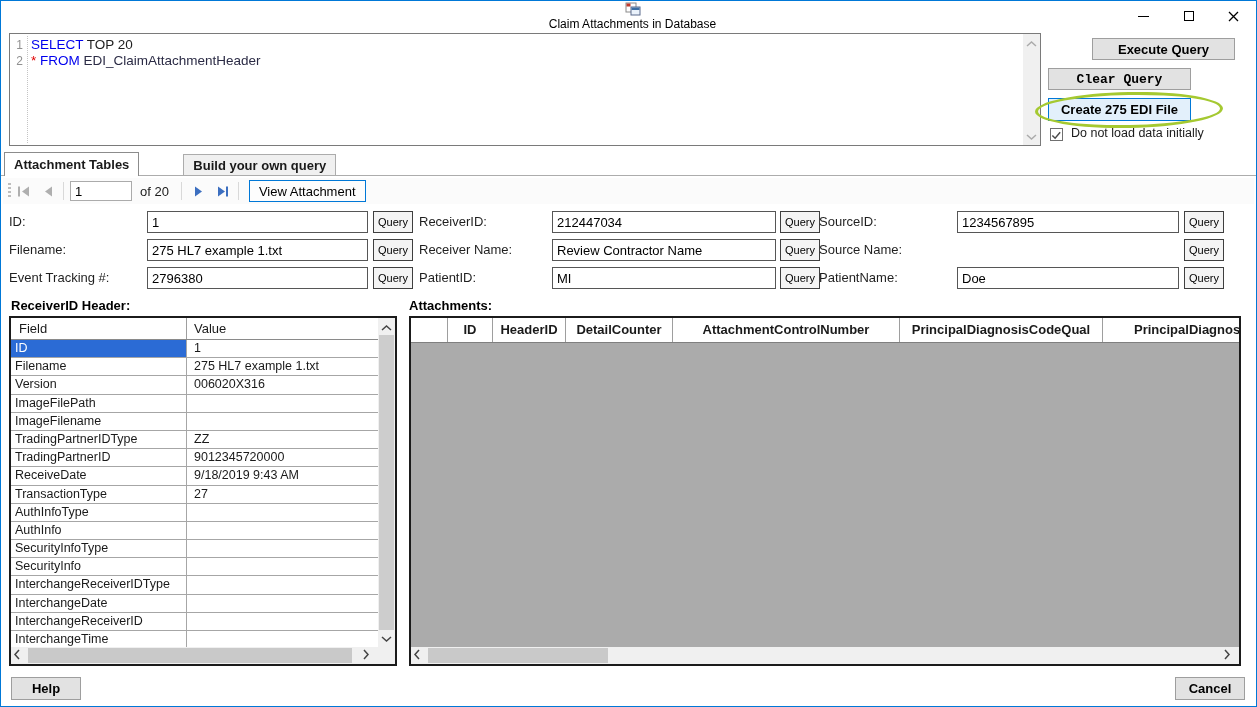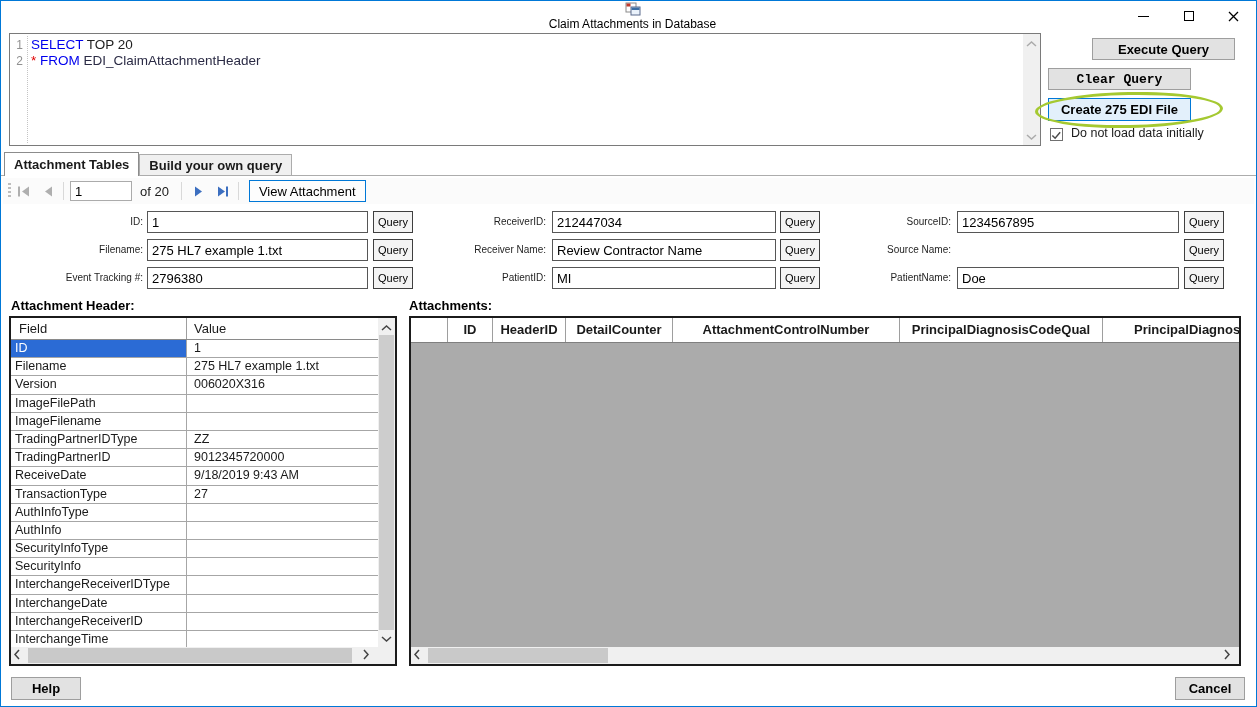--- a/index.html
+++ b/index.html
@@ -33,34 +33,34 @@
   .btn { position:absolute; font-family:inherit; font-size:13px; font-weight:bold; color:#000;
          background:#E2E2E2; border:1px solid #9E9E9E; cursor:default; }
   #btn-exec   { left:1047px; top:37px;  width:143px; height:22px;margin-left:44px; }
   #btn-clear  { left:1047px; top:67px;  width:143px; height:22px;font-family:Liberation Mono, monospace; }
   #btn-create { left:1047px; top:97px;  width:143px; height:23px; background:#E3F0FB; border:1px solid #0078D7; }
   #annotation-ellipse { position:absolute; left:1034px; top:91px; width:188px; height:36px;
          border:3px solid #A5C931; border-radius:50%; transform:rotate(-1deg); pointer-events:none; z-index:5; }
   #chk-box { position:absolute; left:1049px; top:127px; width:13px; height:13px; border:1px solid #707070; background:#FFF; }
   #chk-label { position:absolute; left:1070px; top:125px; font-size:12.5px; }
   
-  #tabstrip { position:absolute; left:0; top:151px; right:0; height:24px; border-bottom:1px solid #ACACAC; display:flex; align-items:flex-end; padding-left:3px; }
+  #tabstrip { position:absolute; left:0; top:151px; right:0; height:24px; border-bottom:1px solid #ACACAC; display:flex; align-items:flex-end; padding-left:3px;gap:44px; }
   .tab { font-weight:bold; font-size:13px; padding:3px 9px 4px 9px; border:1px solid #ACACAC; border-bottom:none; position:relative; }
   .tab.active { background:#FFF; height:24px; z-index:2; margin-bottom:-1px; padding-top:4px; border-color:#8C8C8C; }
   .tab.inactive { background:#F0F0F0; height:21px;margin-top:25px; }
   
   #navbar { position:absolute; left:2px; top:177px; right:2px; height:26px; background:#FBFBFB; display:flex; align-items:center; }
   #nav-grip { width:3px; height:16px; margin-left:5px; background:repeating-linear-gradient(to bottom,#BDBDBD 0 2px,transparent 2px 4px); }
   .navbtn { width:22px; height:20px; display:flex; align-items:center; justify-content:center; margin-left:2px; background:transparent; border:none; }
   .navsep { width:1px; height:18px; background:#D9D9D9; margin:0 4px; }
   #nav-pos { width:62px; height:20px; border:1px solid #ABABAB; font-family:inherit; font-size:13px; padding-left:4px; margin-left:2px; }
   #nav-count { margin:0 8px 0 8px; }
   #btn-viewatt { height:22px; margin-left:6px; padding:0 9px; background:#FDFDFD; border:1px solid #0078D7; font-family:inherit; font-size:13px; color:#000; }
   
-  .flabel { position:absolute; height:22px; line-height:22px; text-align:right; color:#1F1F1F; font-size:10px; }
+  .flabel { position:absolute; height:22px; line-height:22px; color:#1F1F1F; font-size:13px; }
   .finput { position:absolute; height:22px; border:1px solid #565656; font-family:inherit; font-size:13px; padding-left:4px; color:#000; }
   .fquery { position:absolute; height:22px; width:40px; background:#F4F4F4; border:1px solid #3F3F3F; font-family:inherit; font-size:11px; color:#000; }
   .r1 { top:210px; } .r2 { top:238px; } .r3 { top:266px; }
   .lab-c1 { left:8px;   width:134px; } .lab-c2 { left:418px; width:127px; } .lab-c3 { left:818px; width:132px; }
   .inp-c1 { left:146px; width:221px; } .inp-c2 { left:551px; width:224px; } .inp-c3 { left:956px; width:222px; }
   .qry-c1 { left:372px; } .qry-c2 { left:779px; } .qry-c3 { left:1183px; }
   
   .seclabel { position:absolute; top:297px; font-weight:bold; font-size:13px; color:#000; }
   #lbl-header-grid { left:10px; } #lbl-attachments { left:408px; }
   
@@ -212,21 +212,21 @@
   <input class="finput r1 inp-c3" value="1234567895" style="">
   <button class="fquery r1 qry-c3">Query</button>
 
   <span class="flabel r2 lab-c3">Source Name:</span>
   <button class="fquery r2 qry-c3">Query</button>
 
   <span class="flabel r3 lab-c3">PatientName:</span>
   <input class="finput r3 inp-c3" value="Doe" style="">
   <button class="fquery r3 qry-c3">Query</button>
 
-  <div class="seclabel" id="lbl-header-grid">Attachment Header:</div>
+  <div class="seclabel" id="lbl-header-grid">ReceiverID Header:</div>
   <div class="seclabel" id="lbl-attachments">Attachments:</div>
 
   <div id="hgrid">
     <div id="hgrid-inner">
       <div id="hgrid-colhead">
         <div class="hcol-field">Field</div>
         <div class="hcol-value">Value</div>
       </div>
       <div>
           <div class="hg-row sel">

